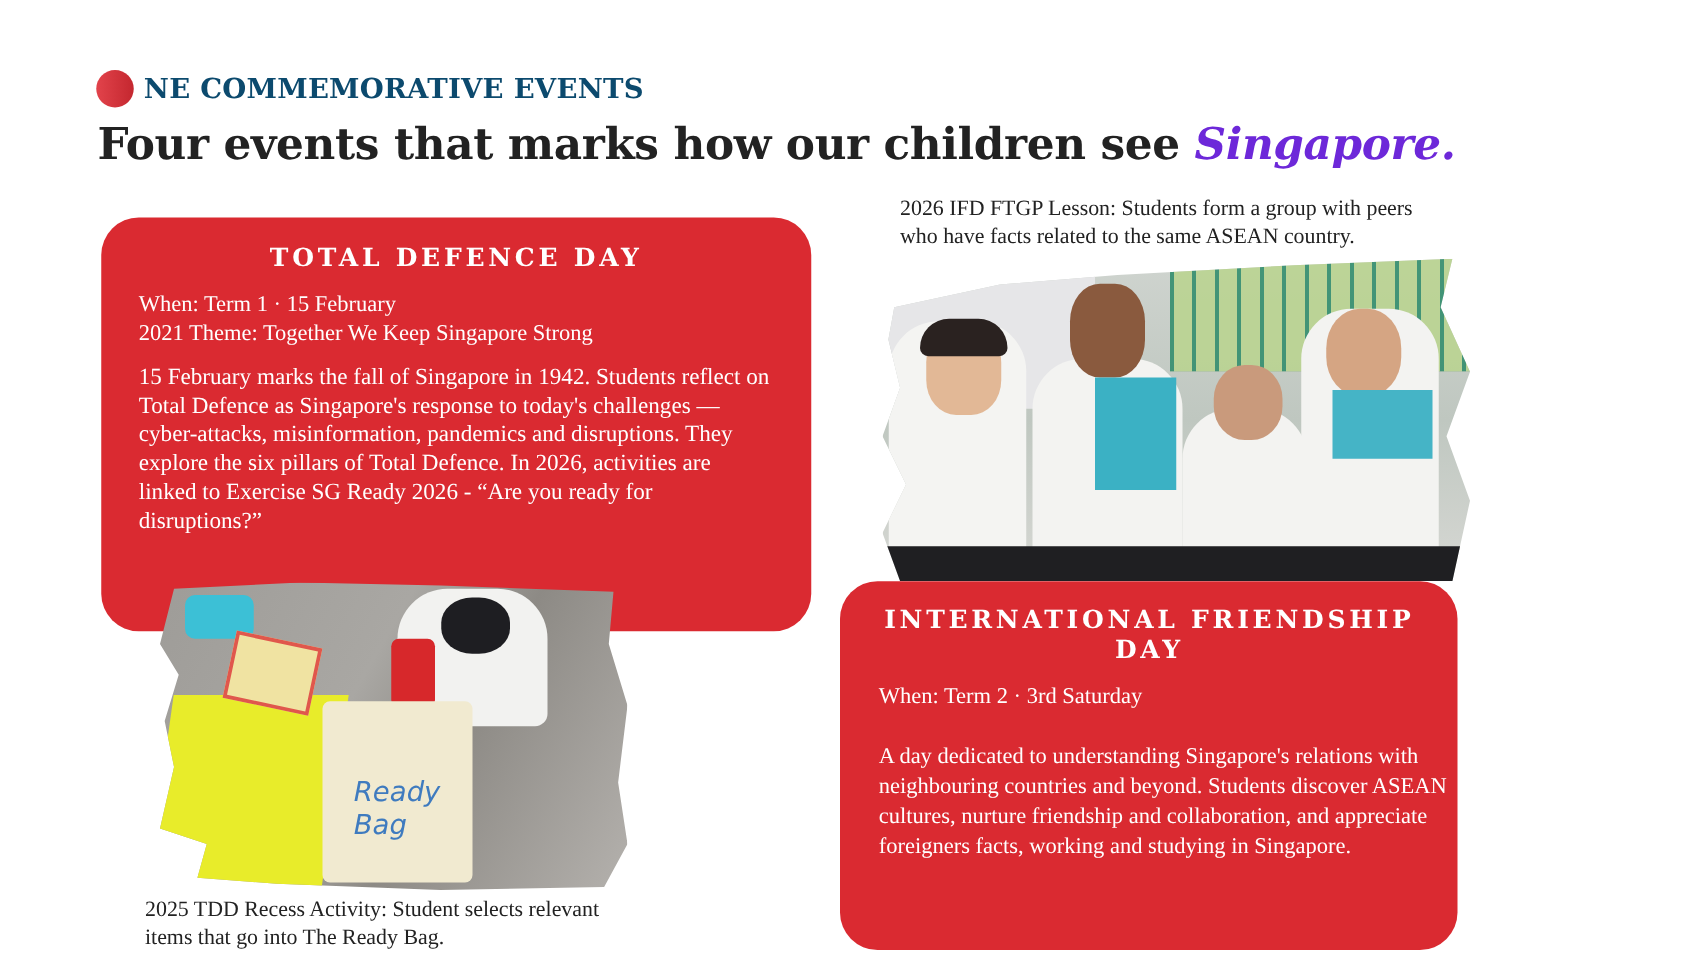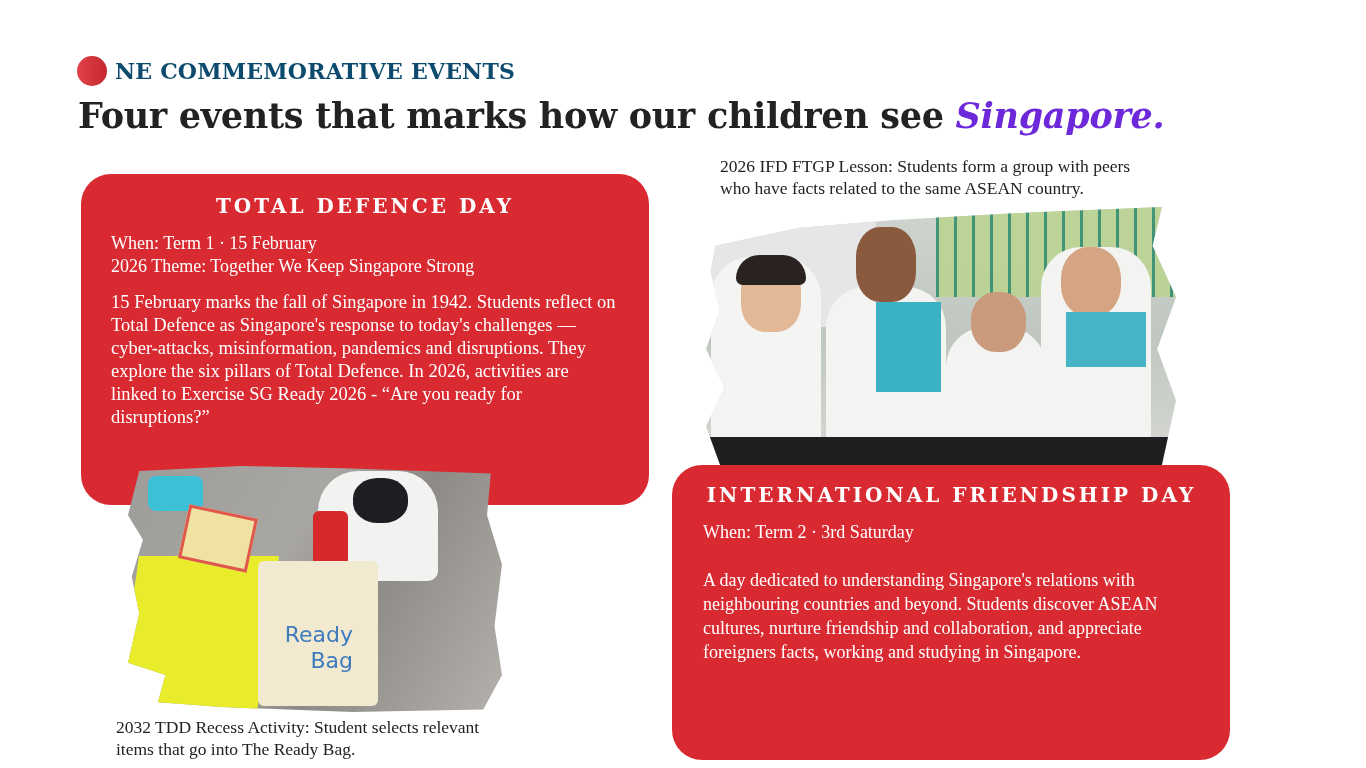--- a/index.html
+++ b/index.html
@@ -14,21 +14,21 @@
   .headline .accent { color: #6d28d9; font-style: italic; }
 
   .card { position: absolute; background: #da2a31; color: #fff; border-radius: 30px; }
   .card-title { font-family: "DejaVu Serif", serif; font-weight: bold; letter-spacing: 3px; text-align: center; font-size: 20px; }
   .card-body { font-family: Liberation Serif, serif; font-size: 18px; line-height: 22.5px; }
 
   #tdd-card { left: 81px; top: 154px; width: 568px; height: 331px; padding: 20px 30px 0 30px; margin-top: 20px; }
   #tdd-card .card-title { margin-bottom: 14px; margin-top: 0px; }
   #tdd-card .meta { margin-bottom: 14px; }
 
-  #ifd-card { left: 672px; top: 465px; width: 558px; height: 295px; padding: 18px 30px 0 31px; }
+  #ifd-card { left: 672px; top: 465px; width: 494px; height: 295px; padding: 18px 30px 0 31px; }
   #ifd-card .card-title { margin-bottom: 14px; }
   #ifd-card .meta { margin-bottom: 24px; }
 
   .photo { position: absolute; overflow: hidden; }
   #photo-tdd { left: 128px; top: 466px; width: 374px; height: 246px;
     clip-path: polygon(3% 2%, 30% 0%, 60% 1%, 97% 3%, 96% 20%, 100% 40%, 98% 65%, 100% 85%, 95% 99%, 60% 100%, 25% 98%, 8% 96%, 10% 85%, 0% 80%, 3% 60%, 1% 45%, 4% 30%, 0% 20%);
     background: linear-gradient(120deg, #9e9c98 0%, #a9a7a3 40%, #8d8a85 60%, #b4b1ad 100%); }
   #photo-ifd { left: 706px; top: 207px; width: 470px; height: 258px;
     clip-path: polygon(2% 15%, 20% 8%, 40% 5%, 70% 2%, 97% 0%, 95% 15%, 100% 35%, 96% 55%, 100% 75%, 97% 100%, 3% 100%, 0% 85%, 4% 70%, 0% 55%, 3% 40%, 1% 25%);
     background: linear-gradient(180deg, #cfd4cf 0%, #bfc7c0 50%, #d7d8d4 100%); }
@@ -65,38 +65,38 @@
   <div class="shape" style="left:335px;top:40px;width:110px;height:218px;background:#f3f3f1;border-radius:40px 40px 0 0;"></div>
   <div class="shape" style="left:355px;top:40px;width:60px;height:70px;background:#d5a583;border-radius:45%;"></div>
   <div class="shape" style="left:360px;top:105px;width:80px;height:55px;background:#45b4c6;"></div>
   <div class="shape" style="left:0;top:230px;width:470px;height:28px;background:#1f1f22;"></div>
 </div>
 
 <div class="card" id="tdd-card">
   <div class="card-title">TOTAL DEFENCE DAY</div>
   <div class="card-body meta">
     <div>When: Term 1 · 15 February</div>
-    <div>2026 Theme: Together We Keep Singapore Strong</div>
+    <div>2021 Theme: Together We Keep Singapore Strong</div>
   </div>
   <div class="card-body" style="font-size:18.5px;line-height:23px;">15 February marks the fall of Singapore in 1942. Students reflect on Total Defence as Singapore's response to today's challenges — cyber-attacks, misinformation, pandemics and disruptions. They explore the six pillars of Total Defence.  In 2026, activities are linked to Exercise SG Ready 2026 - “Are you ready for disruptions?”</div>
 </div>
 
 <div class="photo" id="photo-tdd">
   <div class="shape" style="left:0;top:90px;width:140px;height:156px;background:#e8ec2a;transform:skewX(-8deg);"></div>
   <div class="shape" style="left:20px;top:10px;width:55px;height:35px;background:#3cc0d6;border-radius:8px;"></div>
   <div class="shape" style="left:55px;top:45px;width:70px;height:55px;background:#f0e3a2;border:3px solid #e0574c;transform:rotate(12deg);"></div>
   <div class="shape" style="left:190px;top:5px;width:120px;height:110px;background:#f2f2f0;border-radius:40px 40px 10px 10px;"></div>
   <div class="shape" style="left:225px;top:12px;width:55px;height:45px;background:#1e1e22;border-radius:45%;"></div>
   <div class="shape" style="left:185px;top:45px;width:35px;height:55px;background:#d7282b;border-radius:6px;"></div>
   <div class="shape" style="left:130px;top:95px;width:120px;height:145px;background:#f1ead0;border-radius:6px;display:flex;align-items:center;justify-content:center;">
-    <span style="font-family:'DejaVu Sans',sans-serif;color:#3f7bbf;font-size:22px;width:70px;text-align:right;line-height:26px;margin-top:28px;">Ready Bag</span>
+    <span style="font-family:'DejaVu Sans',sans-serif;font-style:italic;color:#3f7bbf;font-size:22px;width:70px;text-align:left;line-height:26px;margin-top:28px;">Ready Bag</span>
   </div>
 </div>
 
-<div class="caption" id="caption-tdd">2032 TDD Recess Activity: Student selects relevant items that go into The Ready Bag.</div>
+<div class="caption" id="caption-tdd">2025 TDD Recess Activity: Student selects relevant items that go into The Ready Bag.</div>
 
 <div class="card" id="ifd-card">
   <div class="card-title">INTERNATIONAL FRIENDSHIP DAY</div>
   <div class="card-body meta">
     <div>When: Term 2 · 3rd Saturday</div>
   </div>
   <div class="card-body" style="width:510px;line-height:24px;">A day dedicated to understanding Singapore's relations with neighbouring countries and beyond. Students discover ASEAN cultures, nurture friendship and collaboration, and appreciate foreigners facts, working and studying in Singapore.</div>
 </div>
 
 </body></html>

